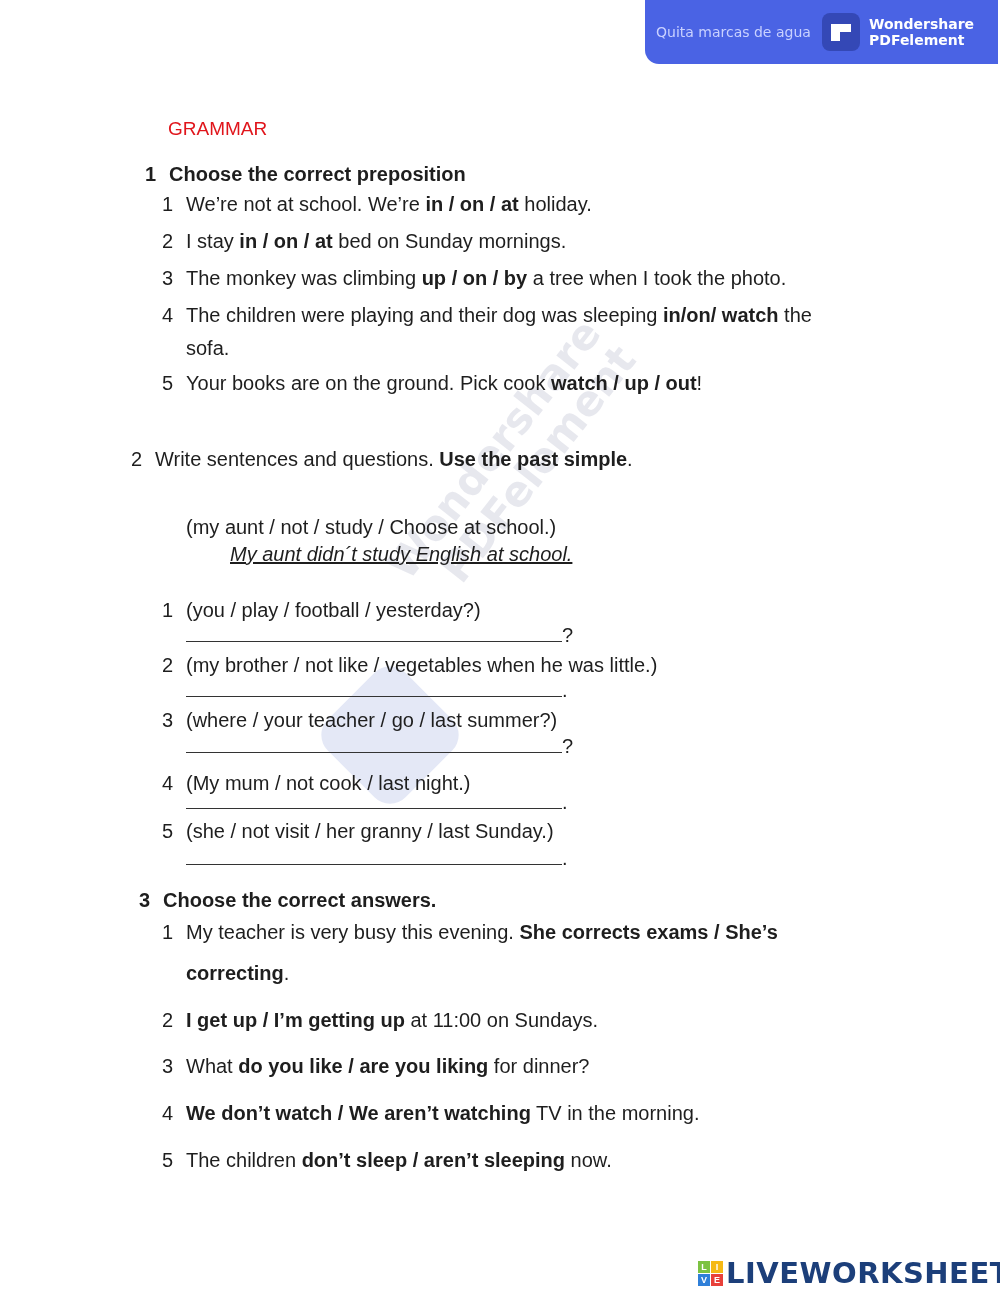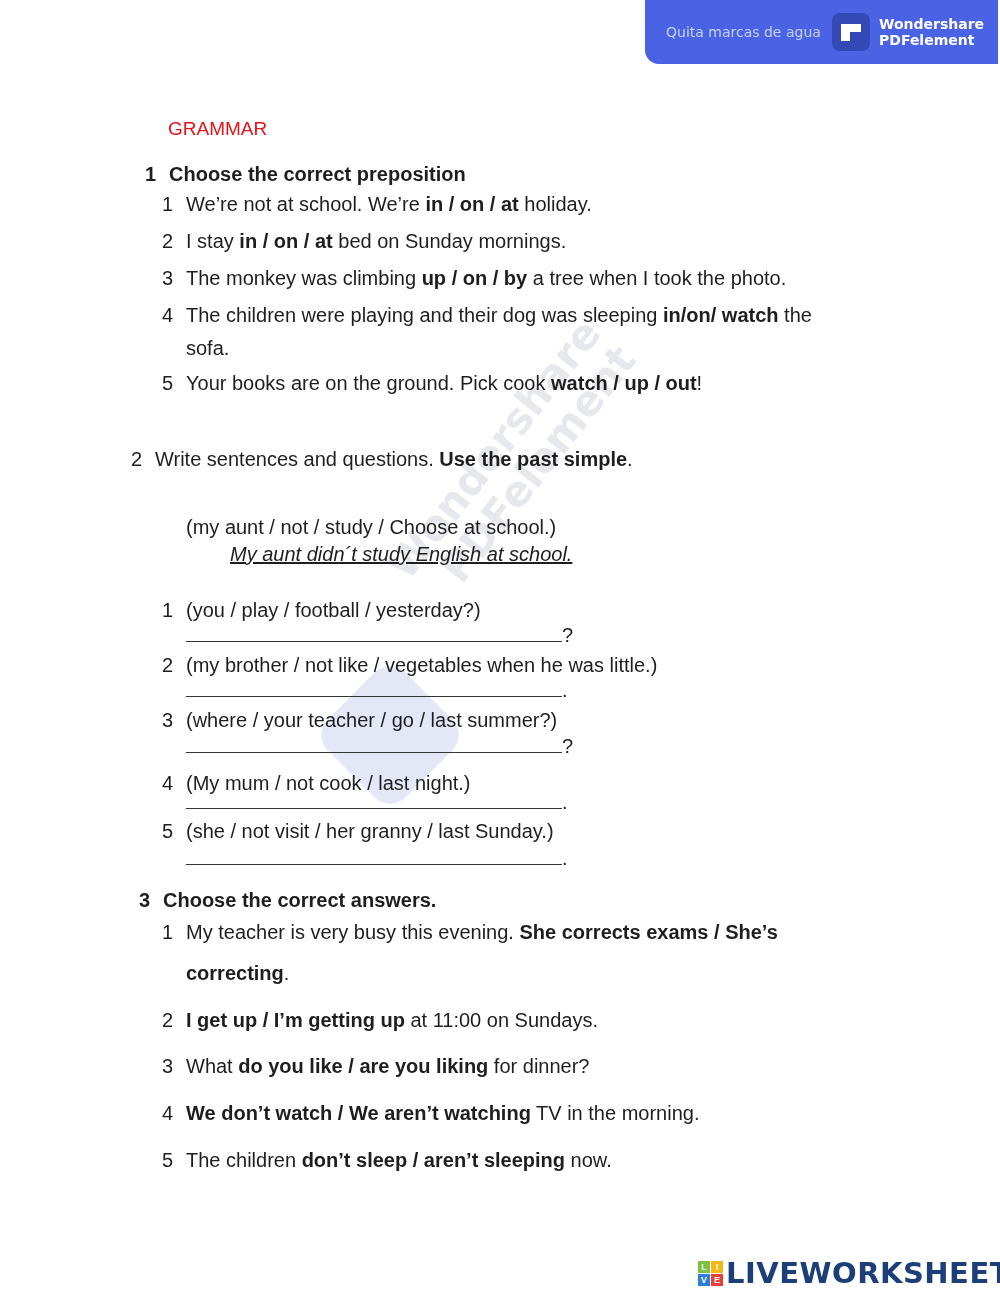--- a/index.html
+++ b/index.html
@@ -6,21 +6,21 @@
   body {
     width:1000px; height:1291px; position:relative; overflow:hidden;
     background:#ffffff; font-family:"Liberation Sans", "DejaVu Sans", sans-serif; color:#1e1e1e;
   }
   .banner {
     position:absolute; left:645px; top:0; width:353px; height:64px;
     background:#4a63e4; border-bottom-left-radius:14px;
     display:flex; align-items:center;
   }
   .banner .remove {
-    color:#c9d1ff; font-size:14px; margin-left:21px; width:160px; cursor:pointer;
+    color:#c9d1ff; font-size:14px; margin-left:11px; width:160px; cursor:pointer;
     font-family:"DejaVu Sans", sans-serif;
   }
   .banner .logo-box {
     width:38px; height:38px; border-radius:8px; background:#3448b6; margin-left:6px;
     position:relative;
   }
   .banner .logo-box .a { position:absolute; left:9px; top:11px; width:20px; height:8px; background:#fff; }
   .banner .logo-box .b { position:absolute; left:9px; top:19px; width:9px; height:9px; background:#fff; }
   .banner .brand { margin-left:9px; color:#fff; font-weight:bold; font-size:14px; line-height:16px; font-family:"DejaVu Sans", sans-serif; }
 

